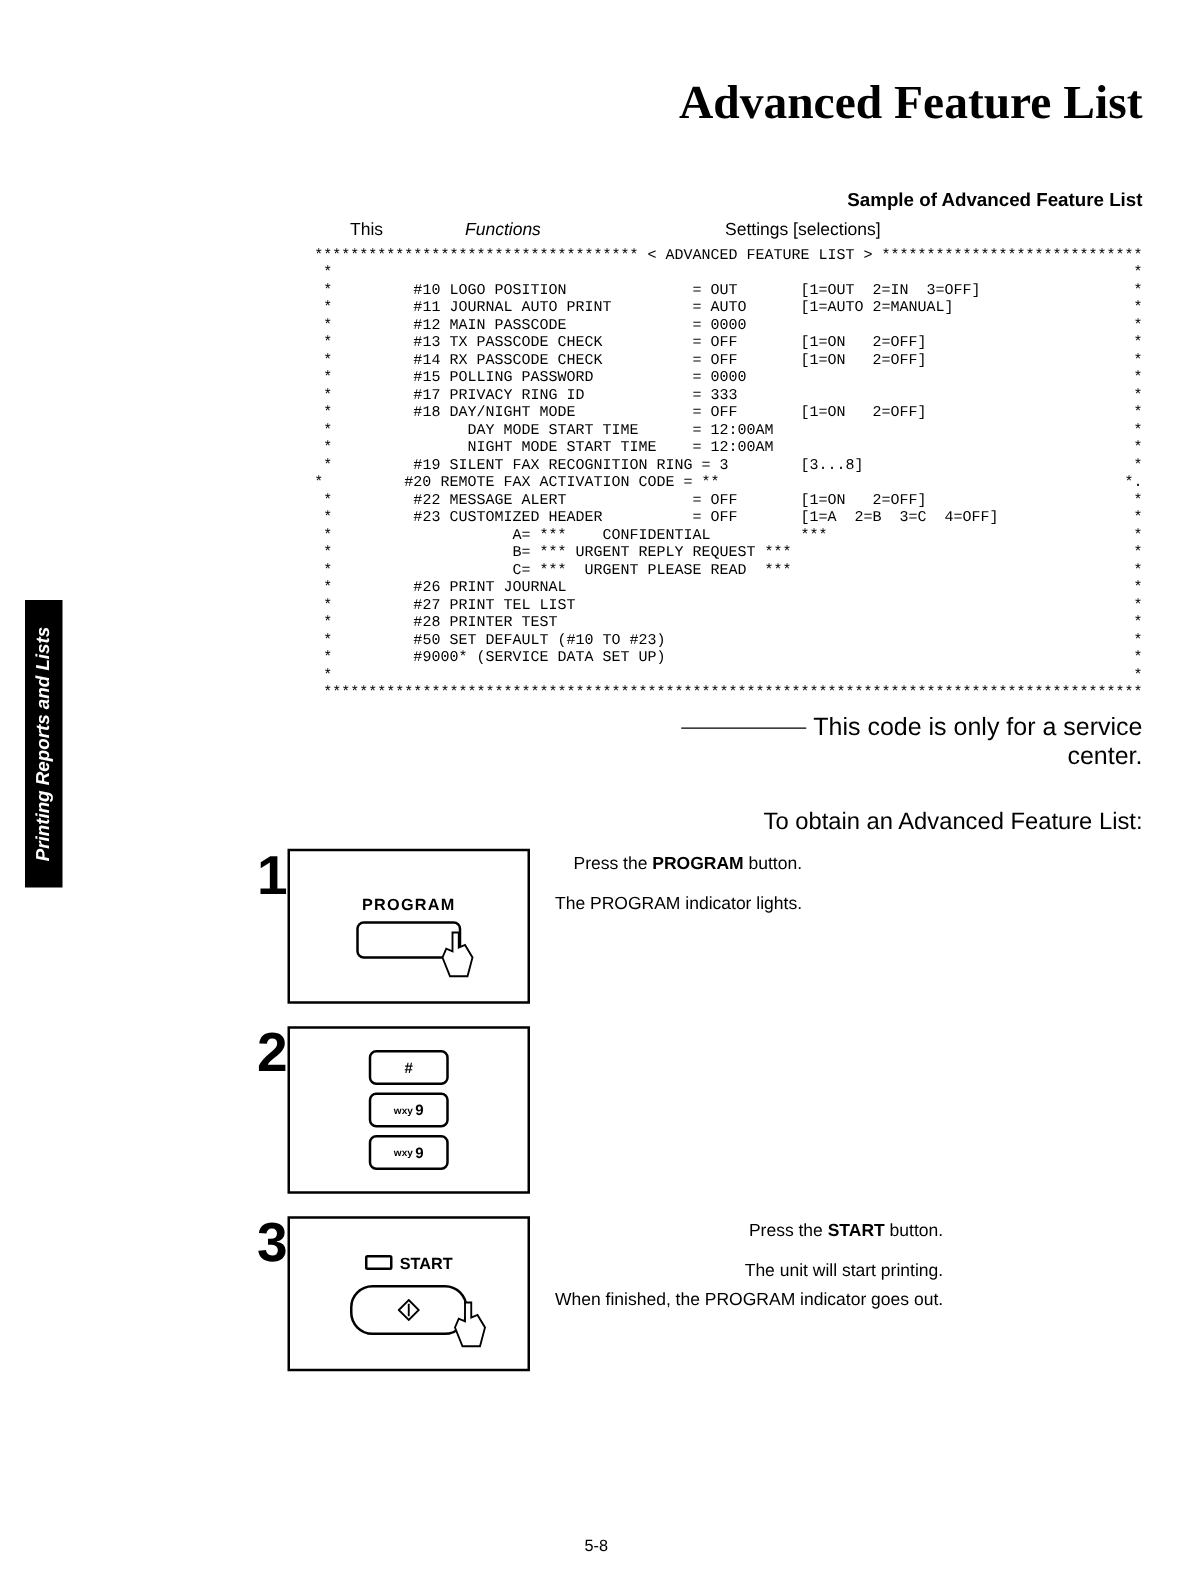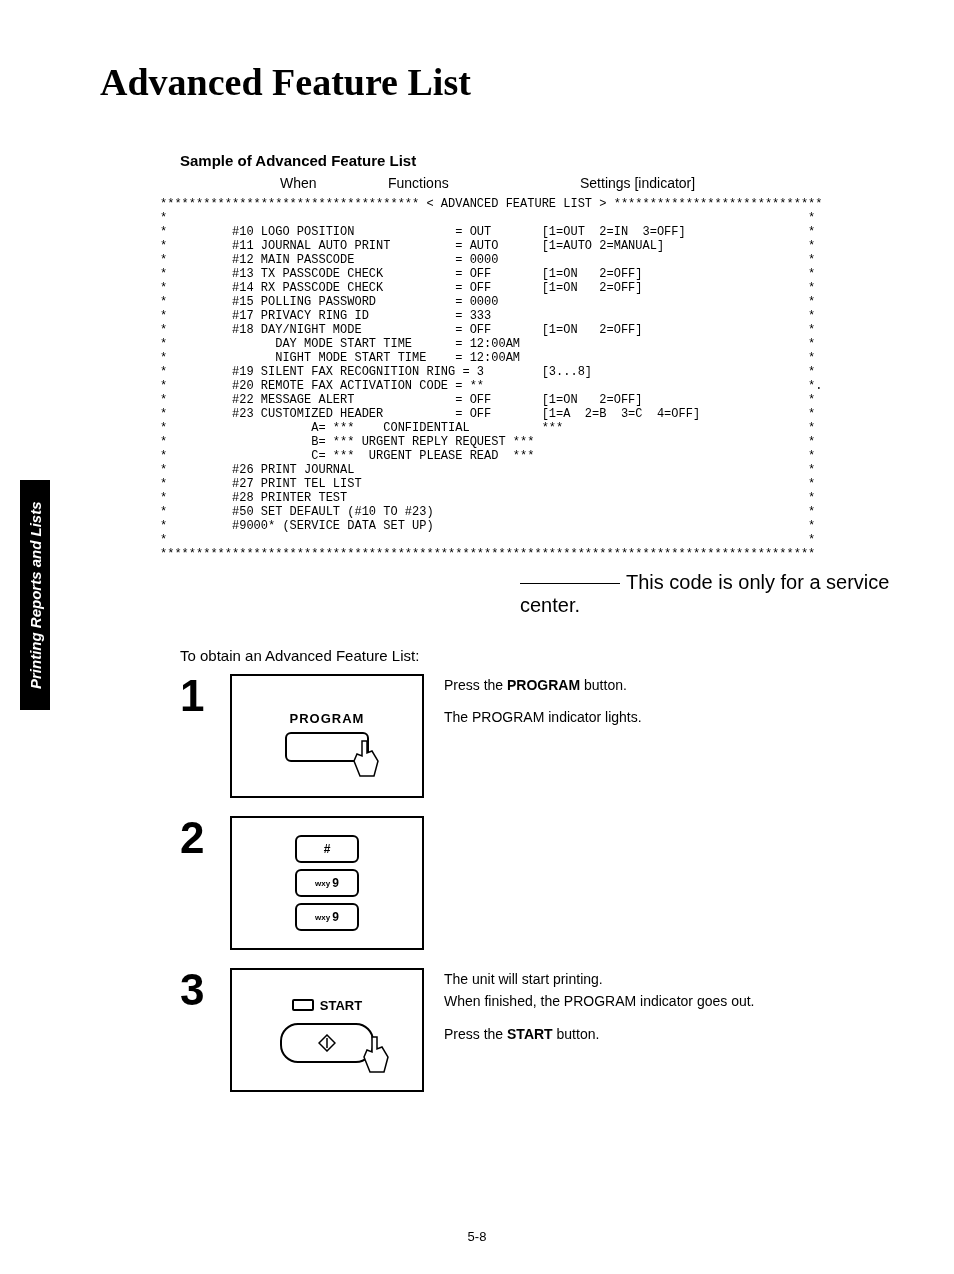--- a/index.html
+++ b/index.html
@@ -7,20 +7,21 @@
     padding: 0;
     background: #fff;
     font-family: Arial, Helvetica, sans-serif;
     color: #000;
     width: 954px;
     height: 1274px;
     position: relative;
   }
   .page {
     padding: 60px 40px 40px 100px;
+    text-align: right;
   }
   .title {
     font-size: 38px;
     font-weight: bold;
     font-family: "Times New Roman", serif;
     margin-bottom: 40px;
   }
   .subtitle {
     font-size: 15px;
     font-weight: bold;
@@ -31,21 +32,21 @@
   .col-labels {
     font-size: 14px;
     margin-left: 180px;
     position: relative;
     height: 22px;
   }
   .col-labels span {
     position: absolute;
   }
   .col-code { left: 0px; }
-  .col-func { left: 108px; }
+  .col-func { left: 92px; font-style: italic; }
   .col-set  { left: 300px; }
   .printout {
     font-family: "Courier New", monospace;
     font-size: 12px;
     line-height: 14px;
     white-space: pre;
     margin-left: 60px;
   }
   .callout {
     font-size: 20px;
@@ -53,21 +54,21 @@
     margin-top: 10px;
   }
   .callout-line {
     display: inline-block;
     width: 100px;
     border-top: 1px solid #000;
     vertical-align: middle;
     margin-right: 6px;
   }
   .intro {
-    font-size: 15px;
+    font-size: 19px;
     margin: 30px 0 10px 80px;
   }
   .side-tab {
     position: absolute;
     left: 20px;
     top: 480px;
     width: 30px;
     height: 230px;
     background: #000;
     color: #fff;
@@ -168,23 +169,23 @@
 <body>
 
 <div class="side-tab">Printing Reports and Lists</div>
 
 <div class="page">
   <div class="title">Advanced Feature List</div>
 
   <div class="subtitle">Sample of Advanced Feature List</div>
 
   <div class="col-labels">
-    <span class="col-code">When</span>
+    <span class="col-code">This</span>
     <span class="col-func">Functions</span>
-    <span class="col-set">Settings [indicator]</span>
+    <span class="col-set">Settings [selections]</span>
   </div>
 
   <div class="printout" id="printout">************************************ &lt; ADVANCED FEATURE LIST &gt; *****************************
 *                                                                                         *
 *         #10 LOGO POSITION              = OUT       [1=OUT  2=IN  3=OFF]                 *
 *         #11 JOURNAL AUTO PRINT         = AUTO      [1=AUTO 2=MANUAL]                    *
 *         #12 MAIN PASSCODE              = 0000                                           *
 *         #13 TX PASSCODE CHECK          = OFF       [1=ON   2=OFF]                       *
 *         #14 RX PASSCODE CHECK          = OFF       [1=ON   2=OFF]                       *
 *         #15 POLLING PASSWORD           = 0000                                           *
@@ -252,20 +253,20 @@
             <svg width="18" height="18" viewBox="0 0 18 18">
               <path d="M9 1 L17 9 L9 17 L1 9 Z" fill="none" stroke="#000" stroke-width="1.5"></path>
               <line x1="9" y1="4" x2="9" y2="14" stroke="#000" stroke-width="1.5"></line>
             </svg>
           </div>
           <svg class="hand-svg" style="right:20px;bottom:8px" width="50" height="50" viewBox="0 0 50 50">
             <path d="M20 5 L20 20 L15 18 L12 25 L18 40 L32 40 L36 25 L30 15 L25 17 L25 5 Z" fill="#fff" stroke="#000" stroke-width="1.5"></path>
           </svg>
         </div>
         <div class="step-text">
+          <p>Press the <b>START</b> button.</p>
           <p>The unit will start printing.<br>When finished, the PROGRAM indicator goes out.</p>
-          <p>Press the <b>START</b> button.</p>
         </div>
       </div>
     </div>
 </div>
 
 <div class="page-num">5-8</div>
 
 </body></html>

